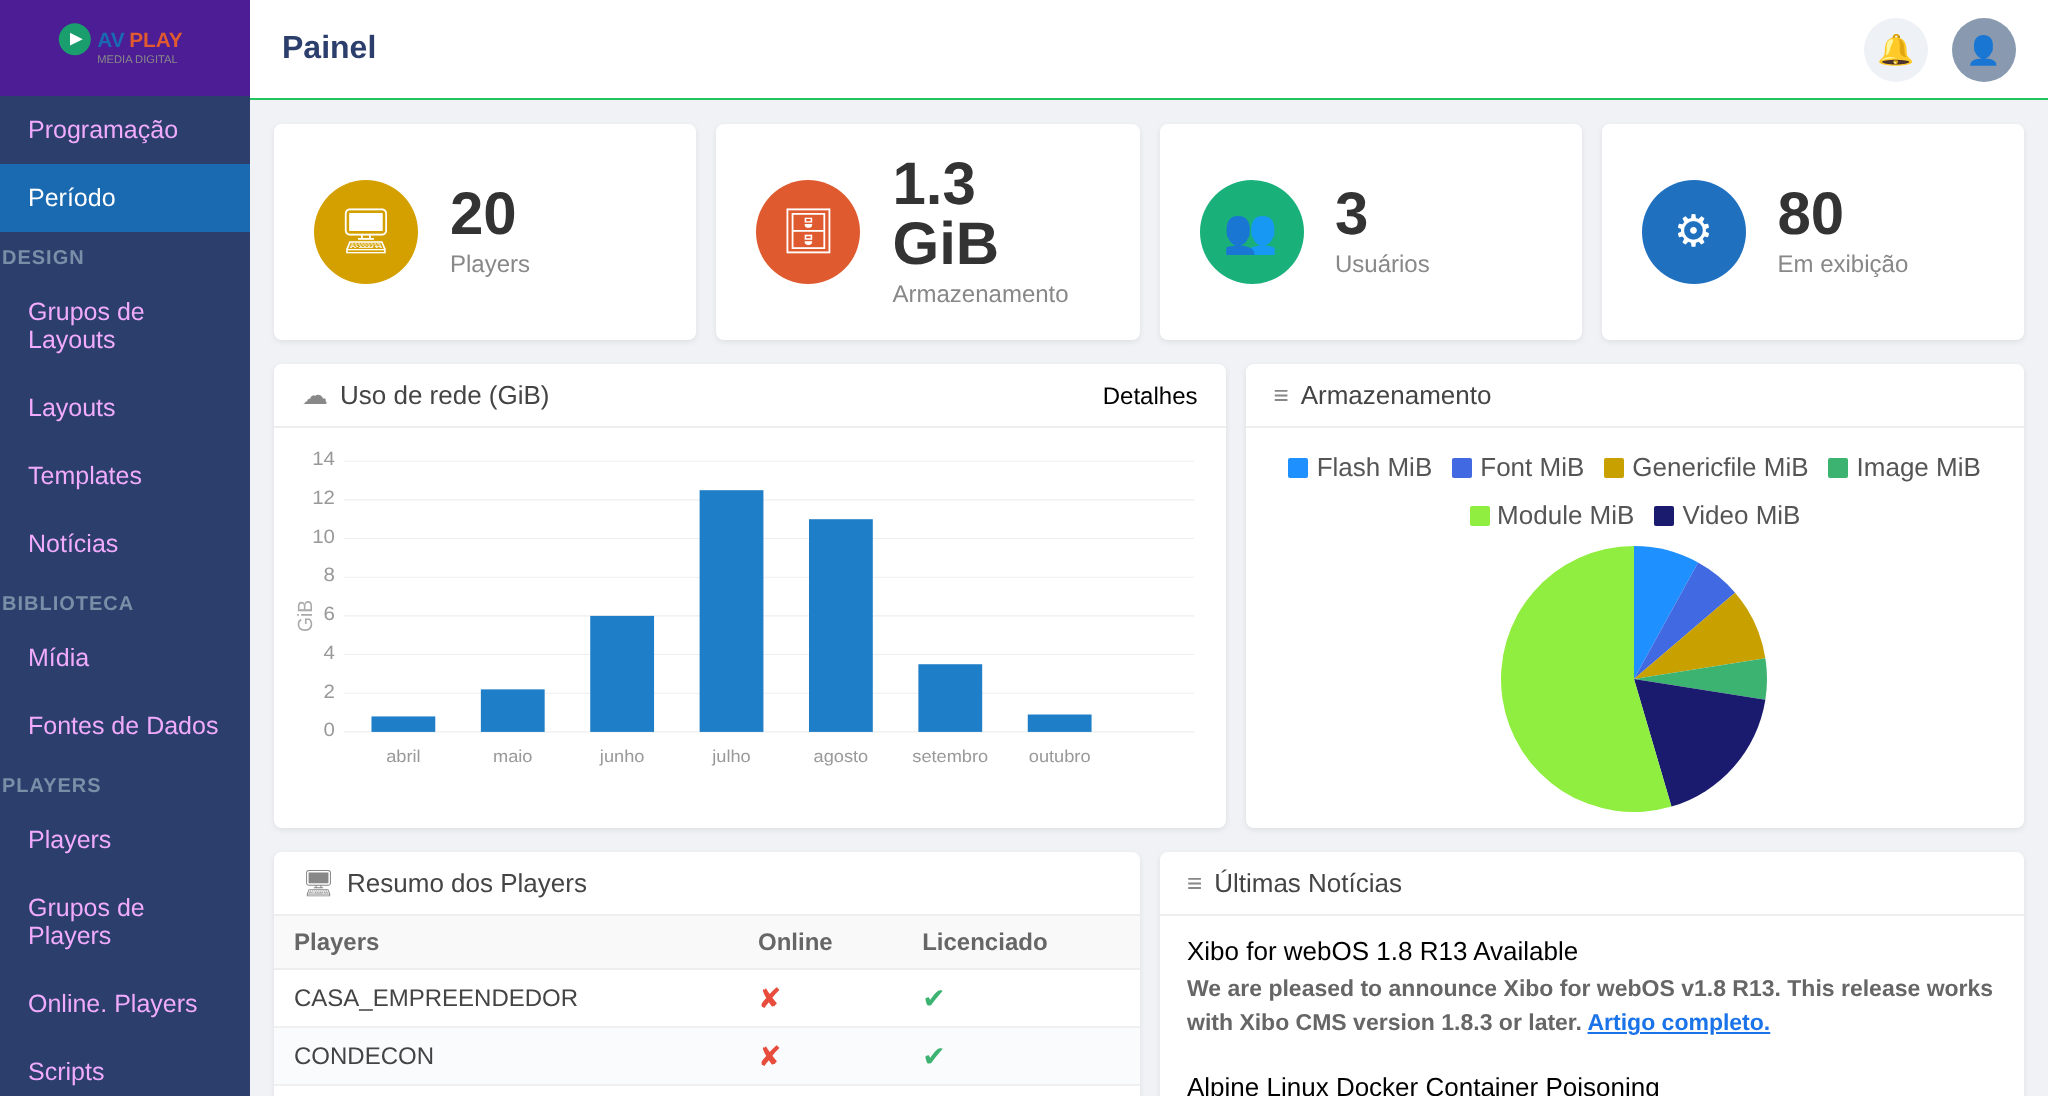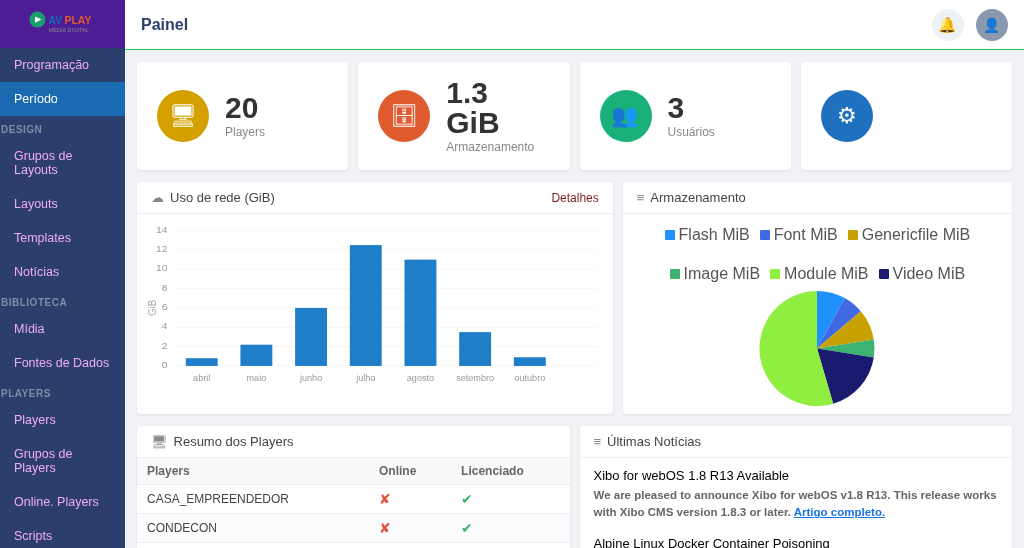--- a/index.html
+++ b/index.html
@@ -163,21 +163,21 @@
       color: #555;
     }
     .panel-header-left {
       display: flex;
       align-items: center;
       gap: 6px;
       font-size: 13px;
       color: #444;
     }
     .detail-link {
-      color: #7f1d1d;
+      color: #000000;
       font-size: 12px;
       cursor: pointer;
     }
 
     .chart-panel {
       flex: 1.1;
     }
     .storage-panel {
       flex: 0.9;
     }
@@ -197,22 +197,22 @@
     .pie-area {
       padding: 8px 10px;
       display: flex;
       flex-direction: column;
       align-items: center;
       height: 200px;
     }
     .pie-legend {
       display: flex;
       flex-wrap: wrap;
-      gap: 21px 10px;
-      font-size: 16px;
+      gap: 9px 10px;
+      font-size: 13px;
       color: #555;
       padding: 4px 6px;
       justify-content: center;
     }
     .legend-item {
       display: flex;
       align-items: center;
       gap: 4px;
     }
     .legend-dot {
@@ -375,20 +375,24 @@
       </div>
       <div class="stat-card">
         <div class="stat-icon" style="background:#1ab07a;">👥</div>
         <div>
           <div class="stat-value">3</div>
           <div class="stat-label">Usuários</div>
         </div>
       </div>
       <div class="stat-card">
         <div class="stat-icon" style="background:#2070c0;">⚙</div>
+        <div>
+          <div class="stat-value">80</div>
+          <div class="stat-label">Em exibição</div>
+        </div>
       </div>
     </div>
 
     <div class="middle-row">
       <div class="panel chart-panel">
         <div class="panel-header">
           <div class="panel-header-left">
             <span style="color:#888;">☁</span>
             <span>Uso de rede (GiB)</span>
           </div>

